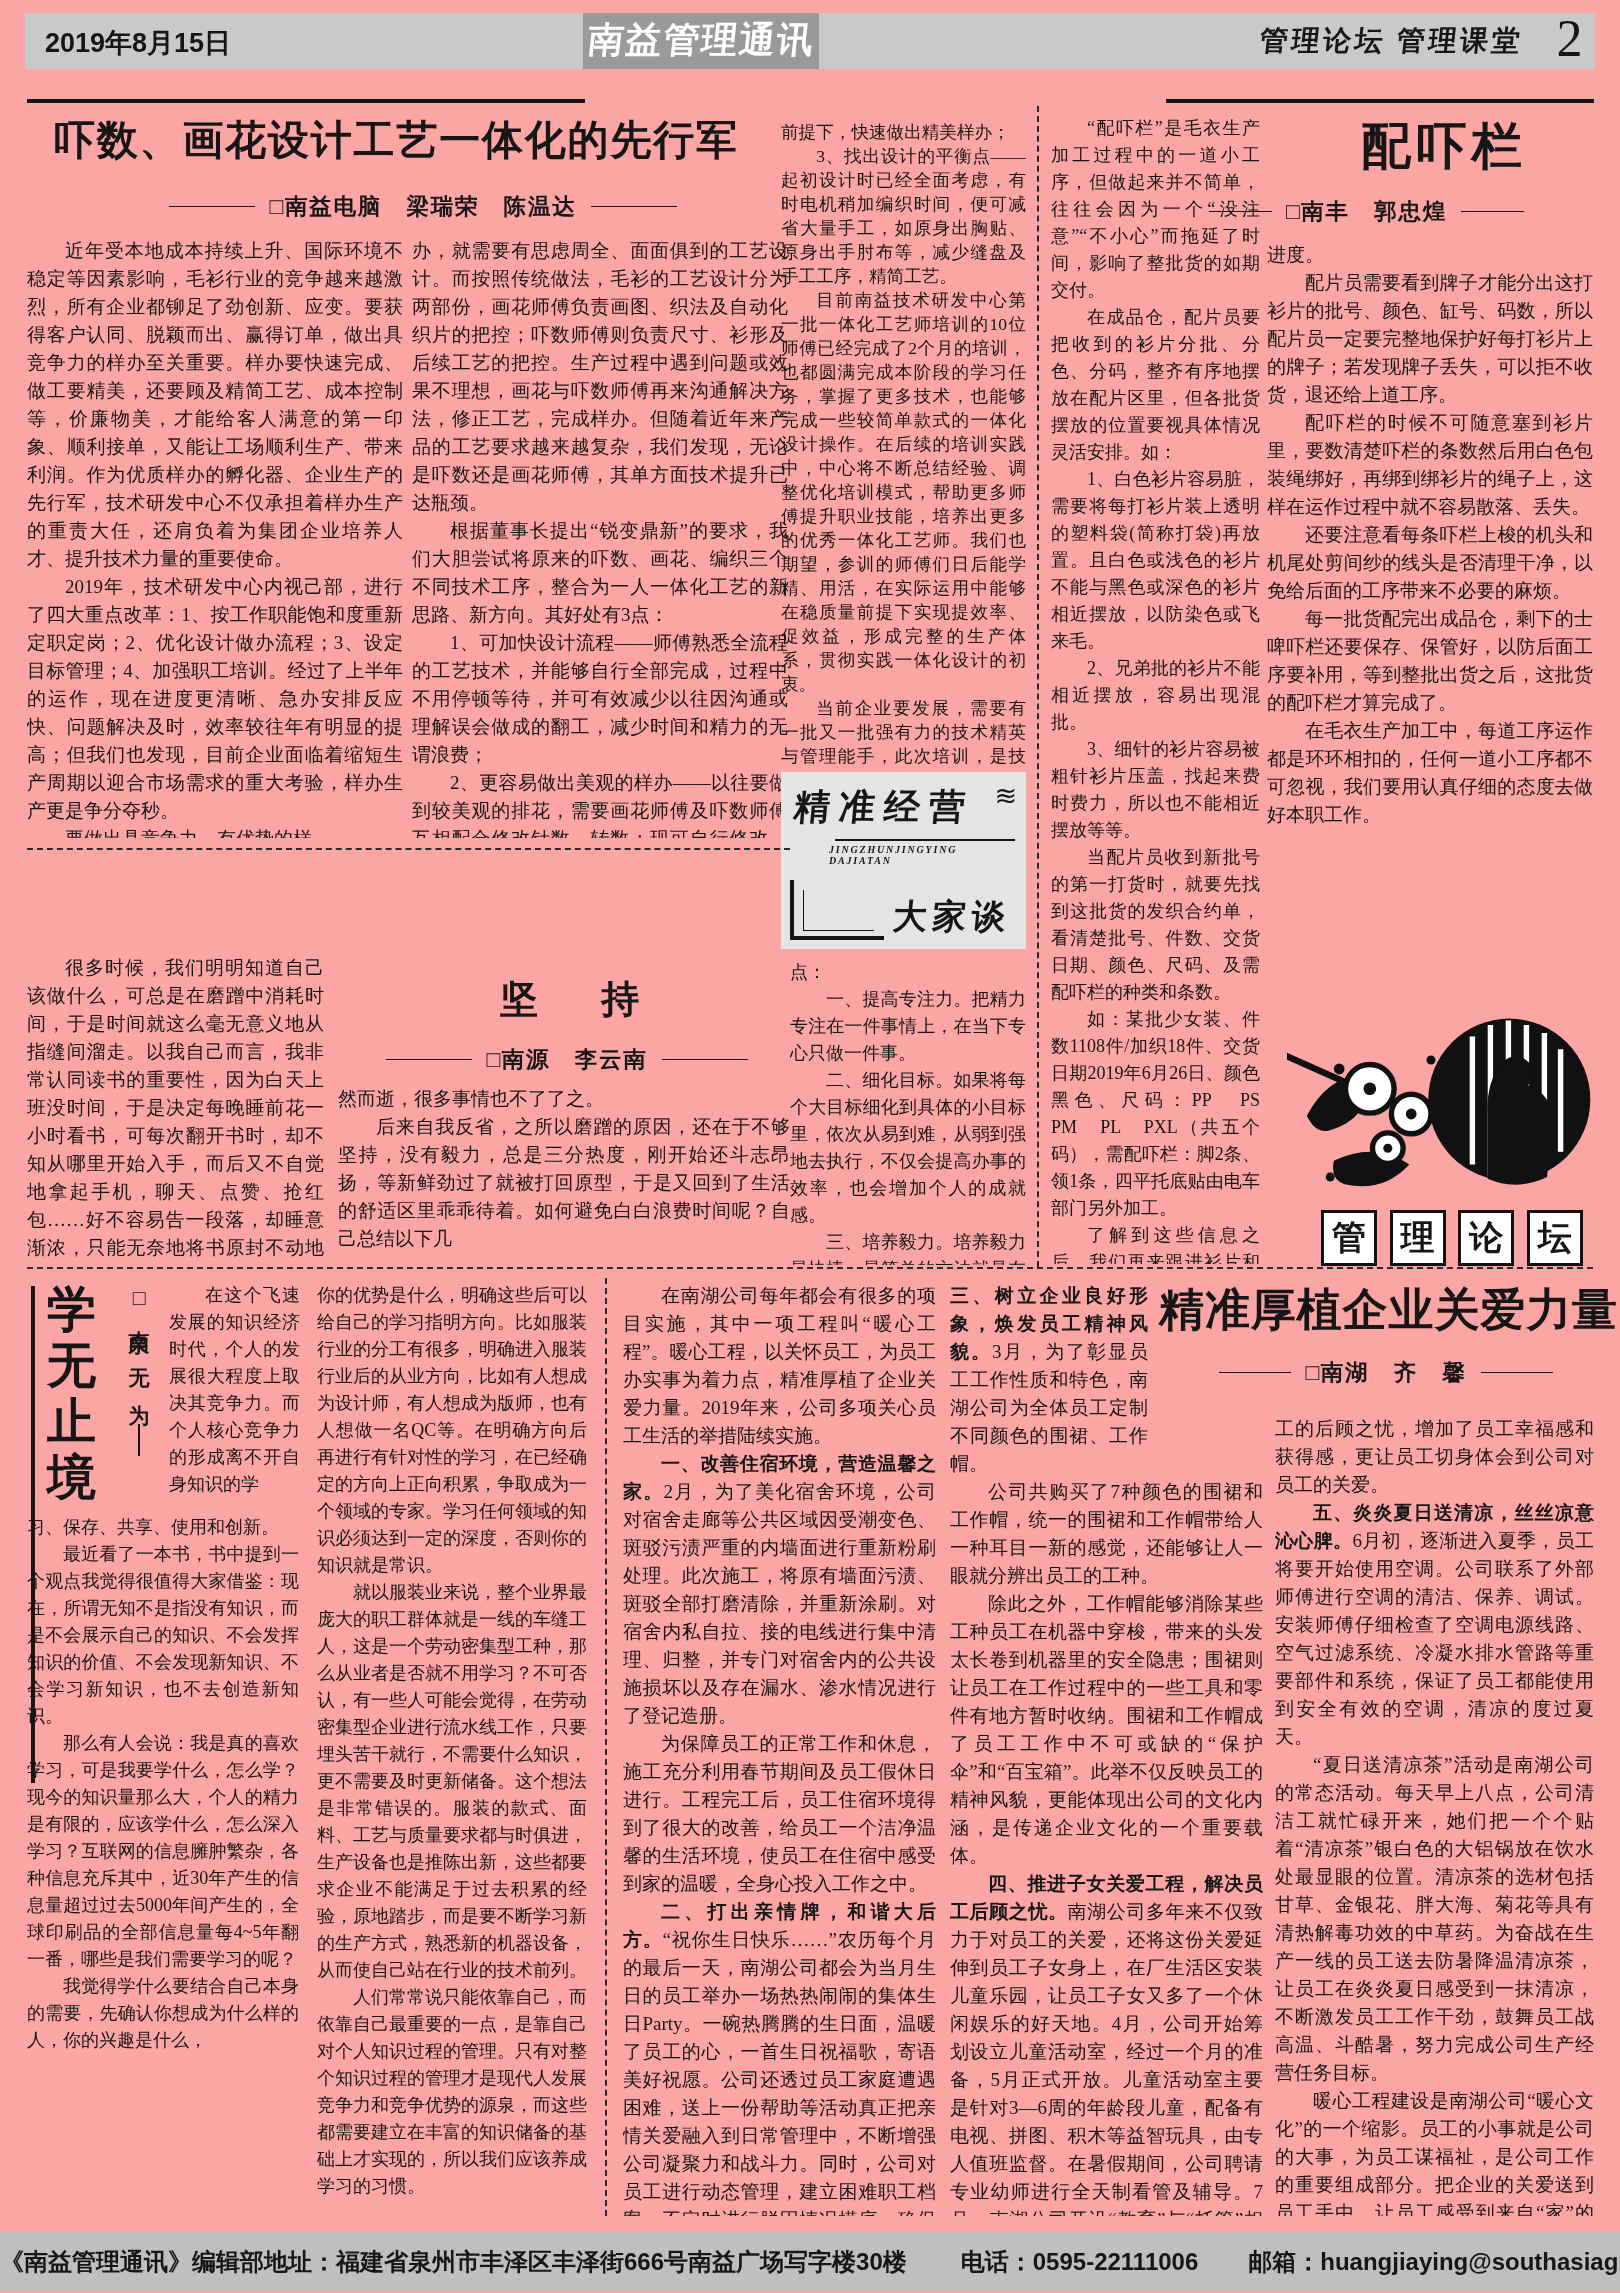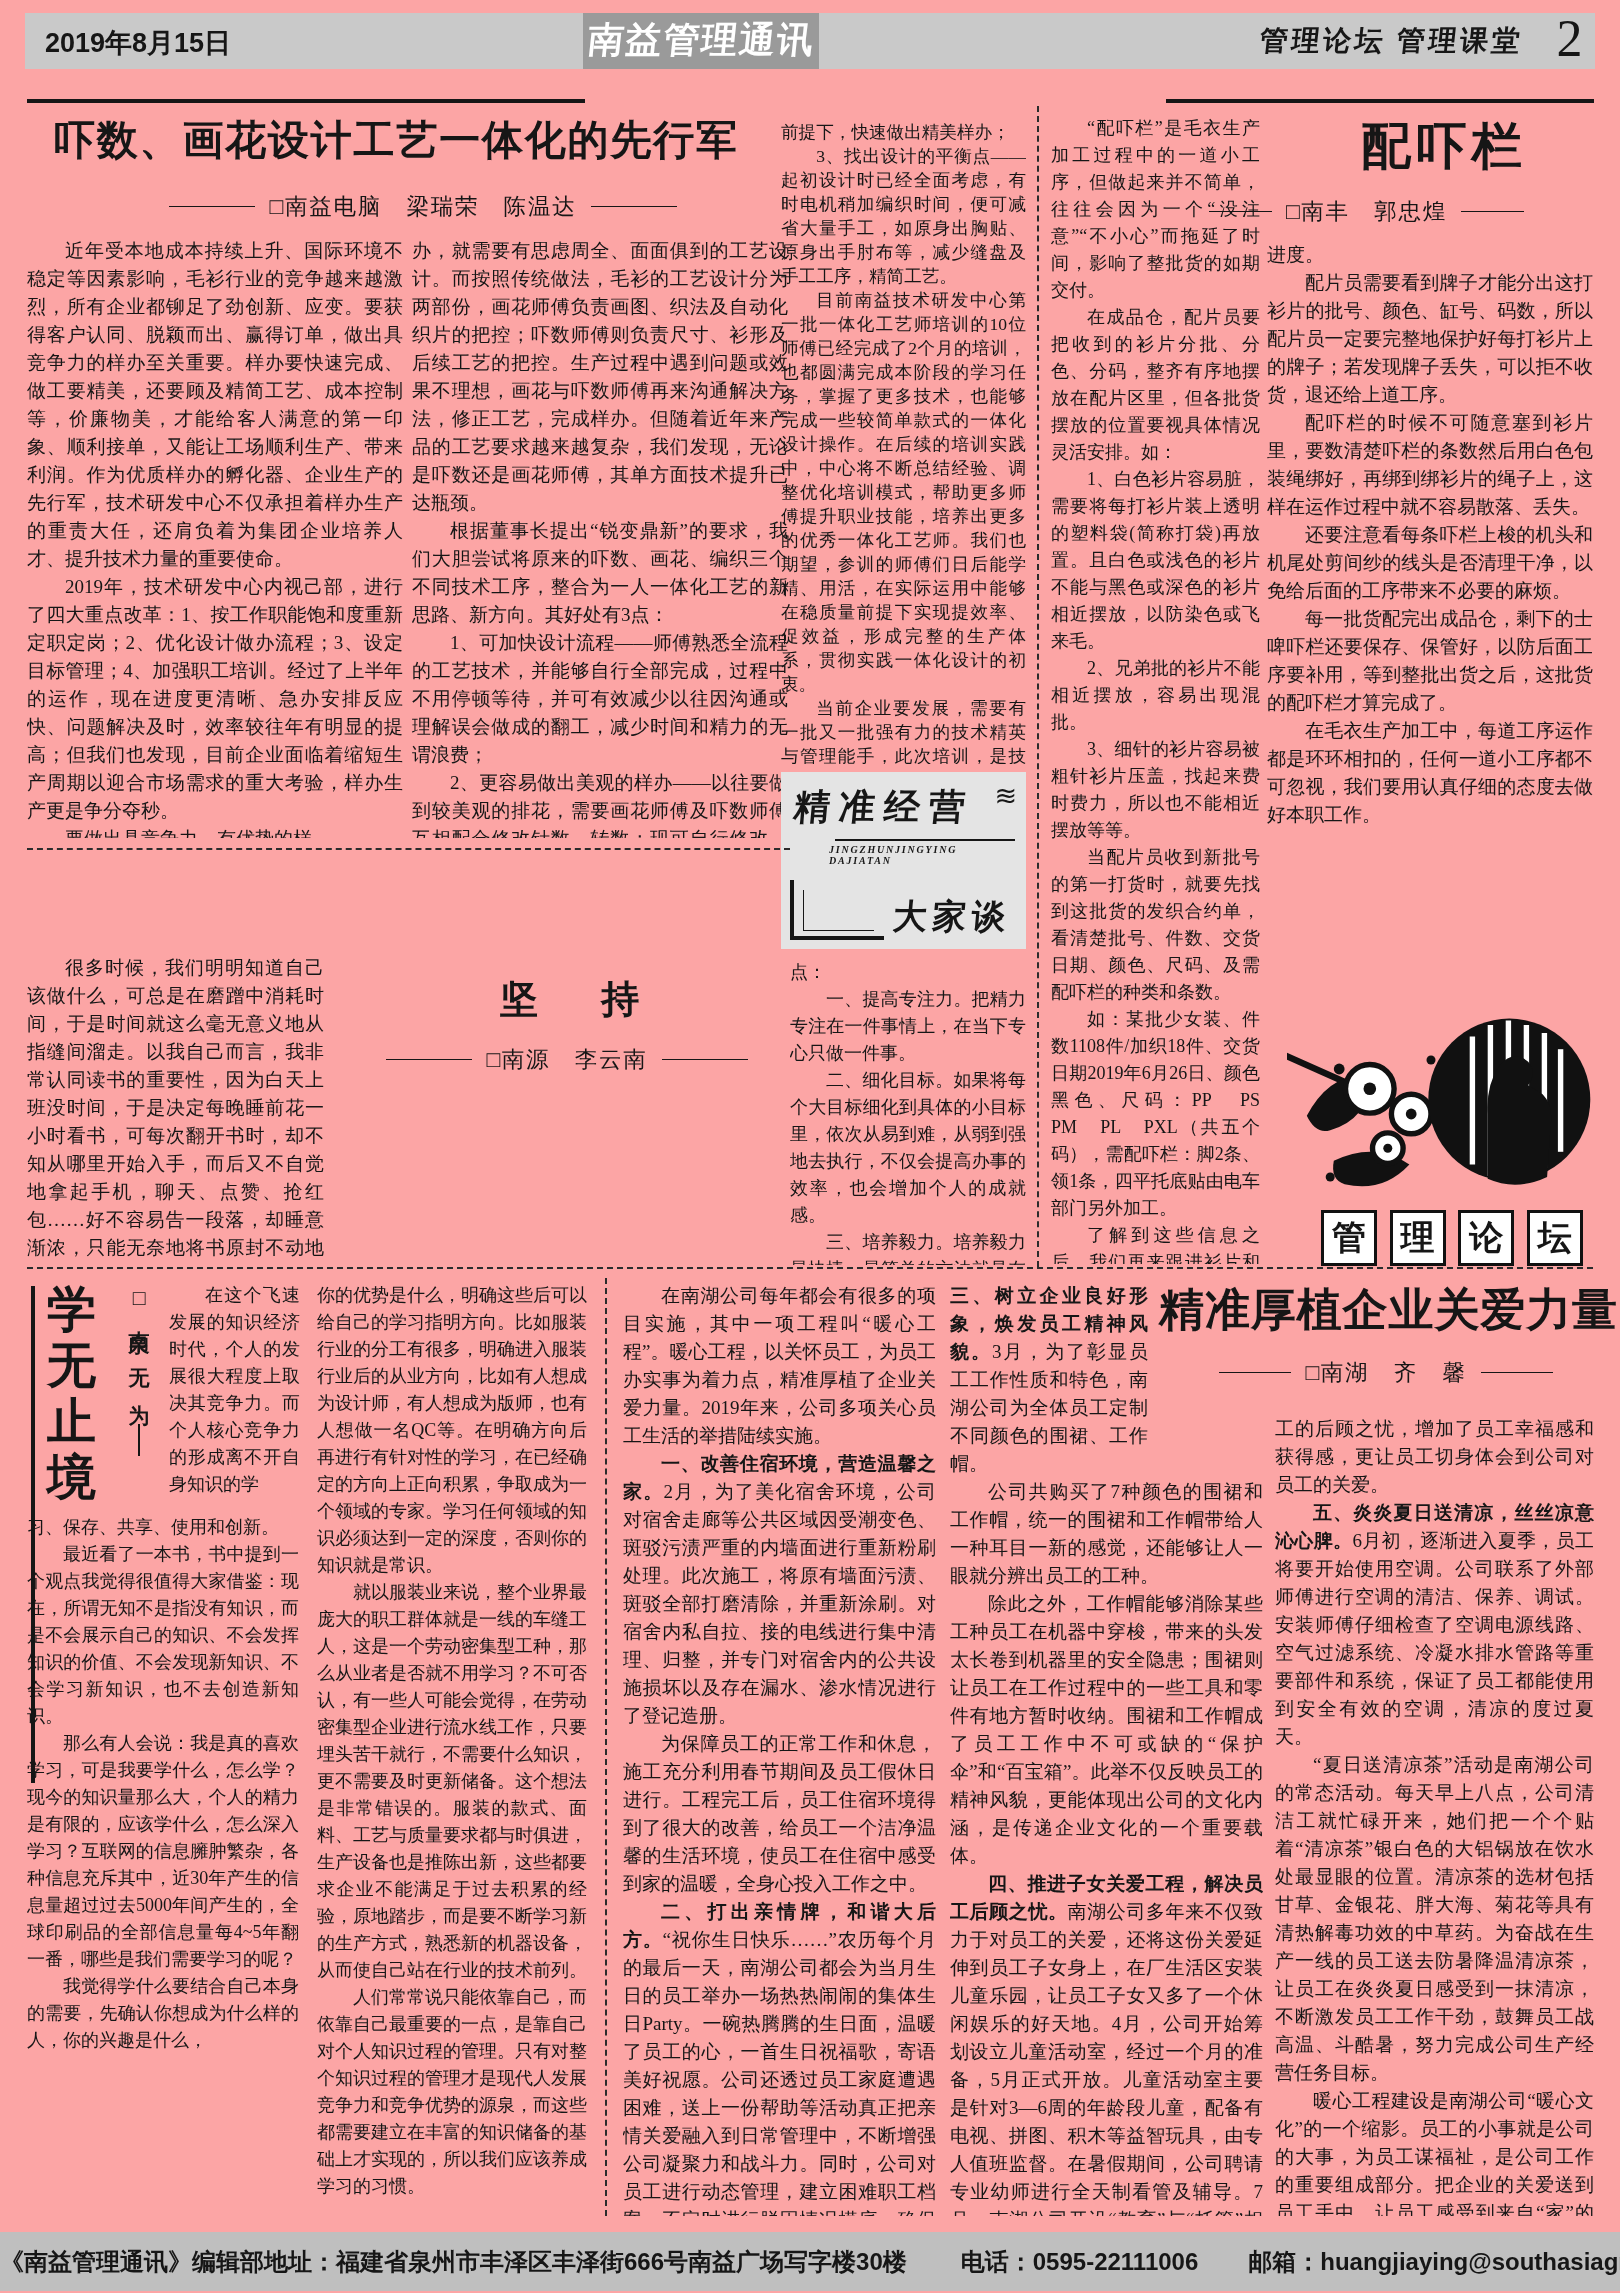--- a/index.html
+++ b/index.html
@@ -22,21 +22,21 @@
   
   .col{position:absolute;text-align:justify;overflow:hidden;}
   .col p{margin:0;}
   .ind{text-indent:2em;}
   .t21{font-size:19px;line-height:28px;}
   .t20{font-size:18px;line-height:27px;}
   .t19{font-size:17.6px;line-height:24px;}
   .headline{position:absolute;font-weight:900;white-space:nowrap;}
   .byline{position:absolute;display:flex;align-items:center;justify-content:center;gap:14.4px;}
   .byline .brule{width:86px;height:1.8px;background:#161616;}
-  .byline .btext{font-size:22.5px;font-weight:normal;letter-spacing:1.8px;white-space:nowrap;}
+  .byline .btext{font-size:22.5px;font-weight:bold;letter-spacing:1.8px;white-space:nowrap;}
   b{font-weight:900;}
   
   #jz-box{position:absolute;left:781px;top:772px;width:245px;height:177px;background:#e4e4e4;overflow:hidden;}
   #jz-box .jzrow1{display:flex;justify-content:space-between;align-items:flex-start;padding:10.8px 9px 0 12.6px;}
   #jz-box .jzbig{font-size:36px;font-weight:900;letter-spacing:9px;transform:skewX(-5deg);}
   #jz-box .wave{font-size:27px;line-height:27px;}
   #jz-box .jzline{margin:7.2px 10.8px 3.6px 54px;height:1.8px;background:#161616;}
   #jz-box .jzlatin{margin-left:48px;font-size:10px;font-style:italic;letter-spacing:1.8px;font-weight:bold;}
   #jz-box .jzbig2{position:absolute;right:14.4px;bottom:9px;font-size:34px;font-weight:900;
                   letter-spacing:5.4px;transform:skewX(-5deg);}
@@ -194,20 +194,24 @@
 
   <div class="headline" style="left:500px;top:974px;font-size:38px;letter-spacing:12.6px;">坚　持</div>
   <div class="byline" style="left:342px;top:1044px;width:450px;">
     <span class="brule"></span>
     <span class="btext">□南源　李云南</span>
     <span class="brule"></span>
   </div>
   <div class="col t21" style="left:27px;top:954px;width:297px;height:306px;">
     <p class="ind">很多时候，我们明明知道自己该做什么，可总是在磨蹭中消耗时间，于是时间就这么毫无意义地从指缝间溜走。以我自己而言，我非常认同读书的重要性，因为白天上班没时间，于是决定每晚睡前花一小时看书，可每次翻开书时，却不知从哪里开始入手，而后又不自觉地拿起手机，聊天、点赞、抢红包……好不容易告一段落，却睡意渐浓，只能无奈地将书原封不动地合上。渐渐地，时间随之悄</p>
   </div>
+  <div class="col t21" style="left:338px;top:1085px;width:452px;height:176px;">
+    <p>然而逝，很多事情也不了了之。</p>
+    <p class="ind">后来自我反省，之所以磨蹭的原因，还在于不够坚持，没有毅力，总是三分热度，刚开始还斗志昂扬，等新鲜劲过了就被打回原型，于是又回到了生活的舒适区里乖乖待着。如何避免白白浪费时间呢？自己总结以下几</p>
+  </div>
   <div class="col t20" style="left:790px;top:959px;width:236px;height:306px;">
     <p>点：</p>
     <p class="ind">一、提高专注力。把精力专注在一件事情上，在当下专心只做一件事。</p>
     <p class="ind">二、细化目标。如果将每个大目标细化到具体的小目标里，依次从易到难，从弱到强地去执行，不仅会提高办事的效率，也会增加个人的成就感。</p>
     <p class="ind">三、培养毅力。培养毅力最快捷、最简单的方法就是在固定的时间，固定的情境里做固定的事情。</p>
   </div>
 
   <div class="dashh" style="left:27px;top:1267px;width:1566px;"></div>
   <div class="dashv" style="left:605px;top:1278px;height:938px;"></div>
 

